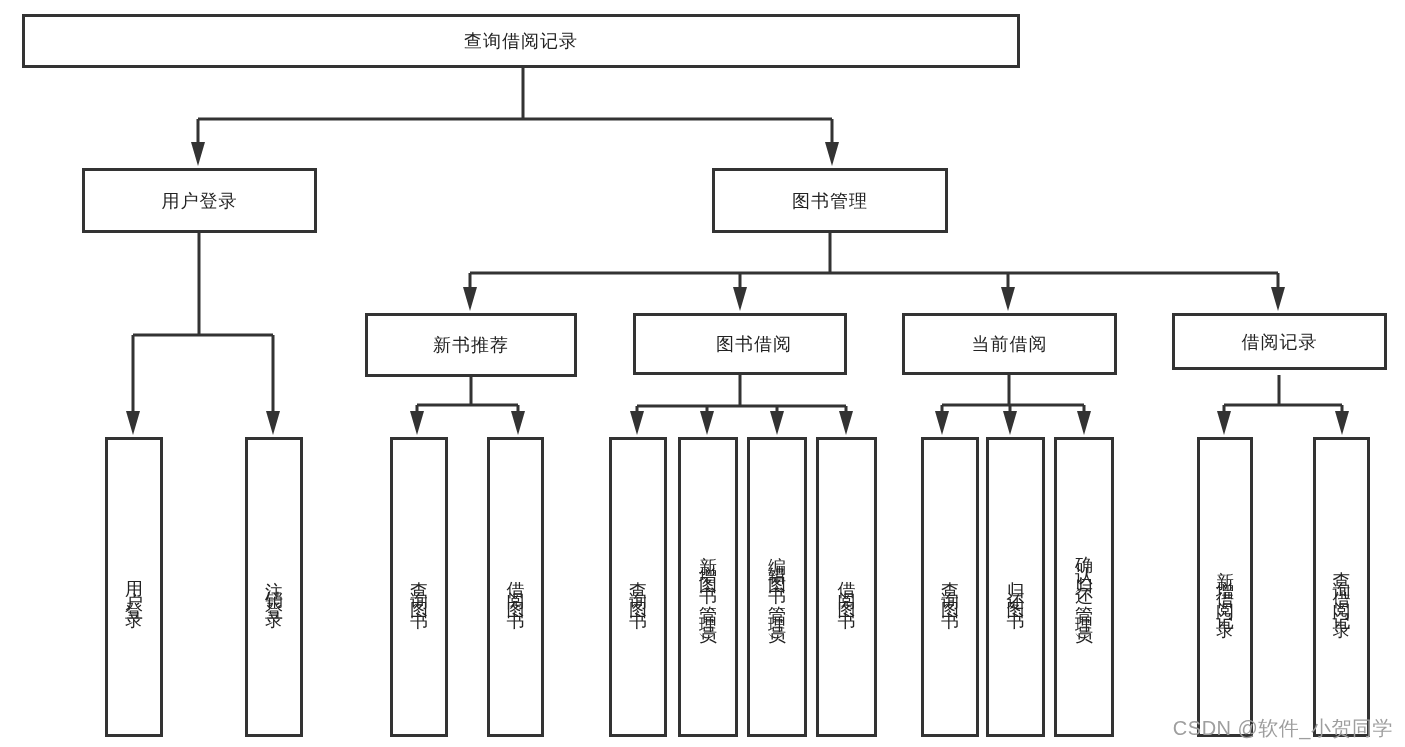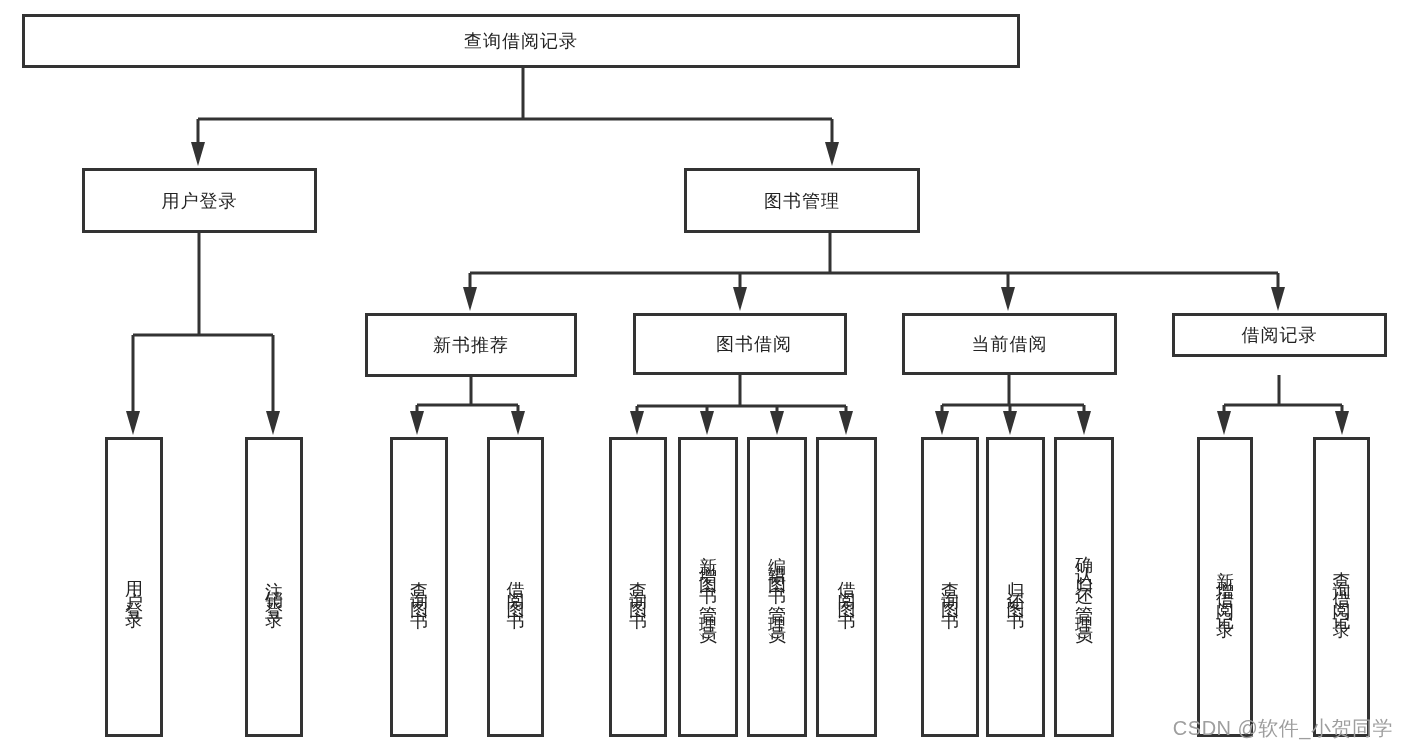--- a/index.html
+++ b/index.html
@@ -49,25 +49,25 @@
     right: 12px;
     bottom: 5px;
     font-size: 20px;
     color: #9e9e9e;
     letter-spacing: 0.5px;
     white-space: nowrap;
   }
   
   #n-root   { left: 22px;   top: 14px;  width: 998px; height: 54px; }
   #n-login  { left: 82px;   top: 168px; width: 235px; height: 65px; }
-  #n-mgmt   { left: 684px;  top: 168px; width: 236px; height: 65px; }
+  #n-mgmt   { left: 712px;  top: 168px; width: 236px; height: 65px; }
   #n-rec    { left: 365px;  top: 313px; width: 212px; height: 64px; }
   #n-borrow { left: 633px;  top: 313px; width: 214px; height: 62px; padding-left: 28px; }
   #n-cur    { left: 902px;  top: 313px; width: 215px; height: 62px; text-align: right; }
-  #n-recs   { left: 1172px; top: 313px; width: 215px; height: 44px; }
+  #n-recs   { left: 1172px; top: 313px; width: 215px; height: 57px; }
   .leaf { top: 437px; height: 300px; }
   #l-user-login   { left: 105px;  width: 58px; }
   #l-logout       { left: 245px;  width: 58px; }
   #l-query1       { left: 390px;  width: 58px; }
   #l-borrow1      { left: 487px;  width: 57px; }
   #l-query2       { left: 609px;  width: 58px; }
   #l-add-book     { left: 678px;  width: 60px; }
   #l-edit-book    { left: 747px;  width: 60px; }
   #l-borrow2      { left: 816px;  width: 61px; }
   #l-query3       { left: 921px;  width: 58px; }

